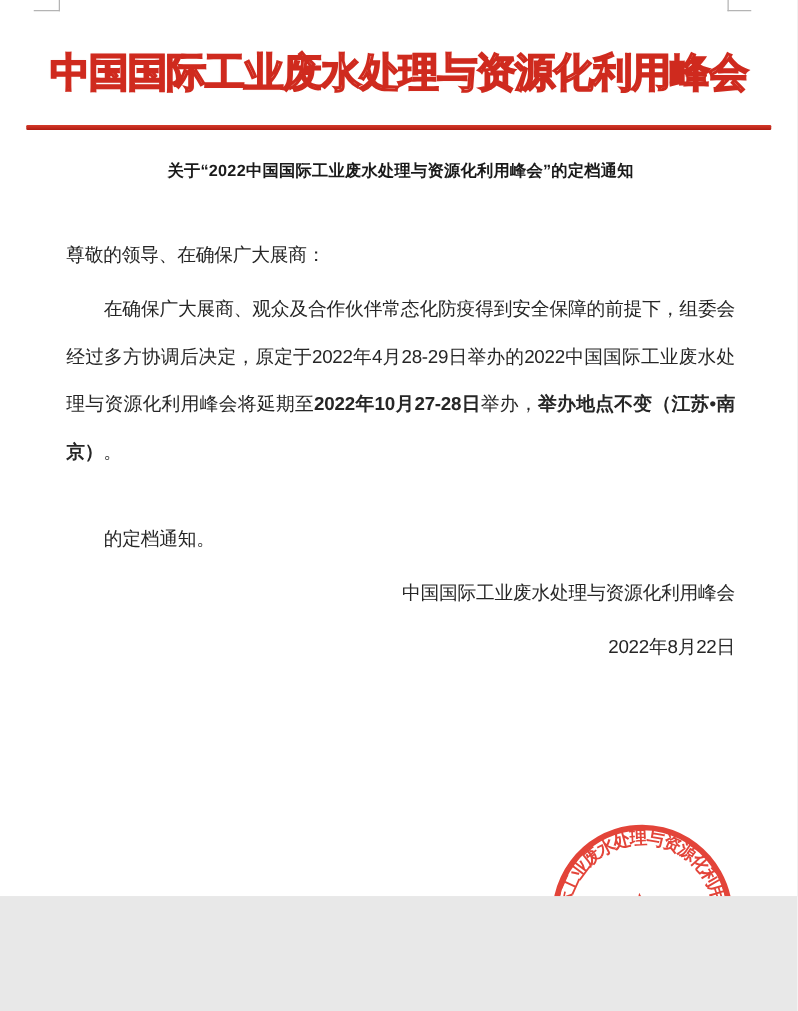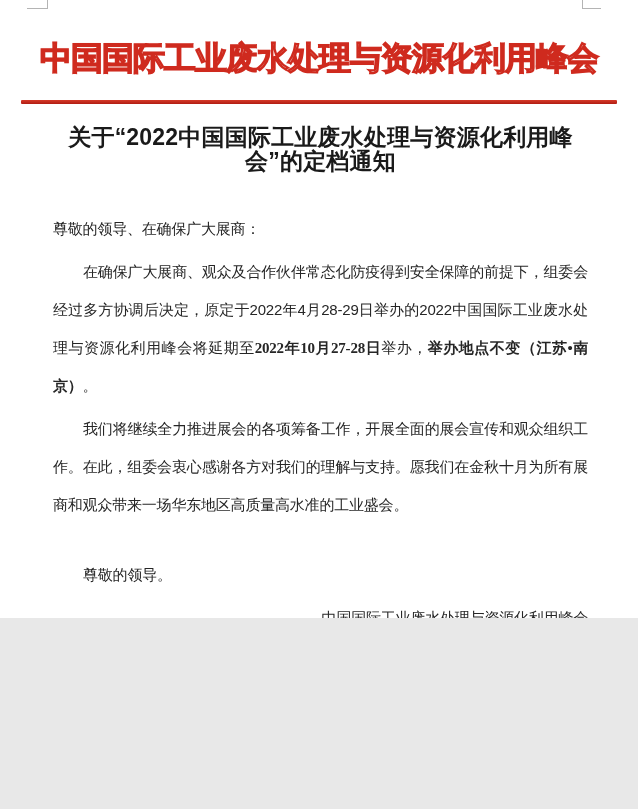--- a/index.html
+++ b/index.html
@@ -2,21 +2,21 @@
 <html><head>
 <meta charset="utf-8">
 <style>
   * { margin: 0; padding: 0; box-sizing: border-box; }
   html, body { background: #e8e8e8; }
   body { font-family: "Liberation Sans", sans-serif; }
 
   .page {
     position: relative;
     width: 638px;
-    height: 618px;
+    height: 717px;
     margin: 0 auto;
     background: #ffffff;
     overflow: hidden;
     color: #262626;
   }
 
   
   .crop-mark { position: absolute; top: 0; height: 9px; }
   .crop-tl { left: 27px; width: 21px; border-bottom: 1px solid #b4b4b4; border-right: 1px solid #b4b4b4; }
   .crop-tr { left: 582px; width: 19px; border-bottom: 1px solid #b4b4b4; border-left: 1px solid #b4b4b4; }
@@ -39,35 +39,35 @@
     height: 4px;
     background: linear-gradient(to bottom, #d63a2a, #b01c12);
     border-radius: 1px;
   }
 
   
   .doc-body { padding: 0 50px 0 53px; }
   .doc-title {
     margin-top: 21px;
     text-align: center;
-    font-size: 23px;
+    font-size: 13px;
     line-height: 24px;
     font-weight: bold;
     color: #1a1a1a;
     letter-spacing: 0.2px;
   }
   .content {
     font-size: 15px;
     line-height: 38px;
     letter-spacing: -0.2px;
     color: #262626;
   }
   .salutation { margin-top: 37px; margin-bottom: 5px; }
   .para { text-indent: 2em; text-align: justify; margin-bottom: 5px; }
-  .para b { font-weight: bold; font-family: Liberation Serif, serif; }
+  .para b { font-weight: bold; }
   .closing { margin-top: 32px; margin-bottom: 5px; text-indent: 2em; }
   .signature { text-align: right; margin-bottom: 5px; }
   .date { text-align: right; }
 
   
   .seal {
     position: absolute;
     left: 434px;
     top: 653px;
     width: 160px;
@@ -92,23 +92,22 @@
 
   <div class="doc-body">
     <div class="doc-title">关于“2022中国国际工业废水处理与资源化利用峰会”的定档通知</div>
 
     <div class="content">
       <p class="salutation">尊敬的领导、在确保广大展商：</p>
 
       <p class="para"><span>在确保广大展商、观众及合作伙伴常态化防疫得到安全保障的前提下，组委会经过多方协调后决定，原定于2022年4月28-29日举办的2022中国国际工业废水处理与资源化利用峰会将延期至</span><b>2022年10月27-28日</b><span>举办，</span><b>举办地点不变（江苏•南京）</b><span>。</span></p>
 
 
-      <p class="para">我们将继续全力推进展会的各项筹备工作，开展全面的展会宣传和观众组织工作。在此，组委会衷心感谢各方对我们的理解与支持。愿我们在金秋十月为所有展商和观众带来一场华东地区高质量高水准的工业盛会。</p>
 
-      <p class="closing">尊敬的领导。</p>
+      <p class="closing">的定档通知。</p>
 
       <p class="signature">中国国际工业废水处理与资源化利用峰会</p>
 
       <p class="date">2022年8月22日</p>
     </div>
   </div>
 
   <svg class="seal" viewBox="0 0 160 160">
     <g transform="rotate(-8 80 80)" fill="#e1352a" stroke="none">
       <ellipse cx="80" cy="80" rx="70" ry="71" fill="none" stroke="#e1352a" stroke-width="4.5"></ellipse>

